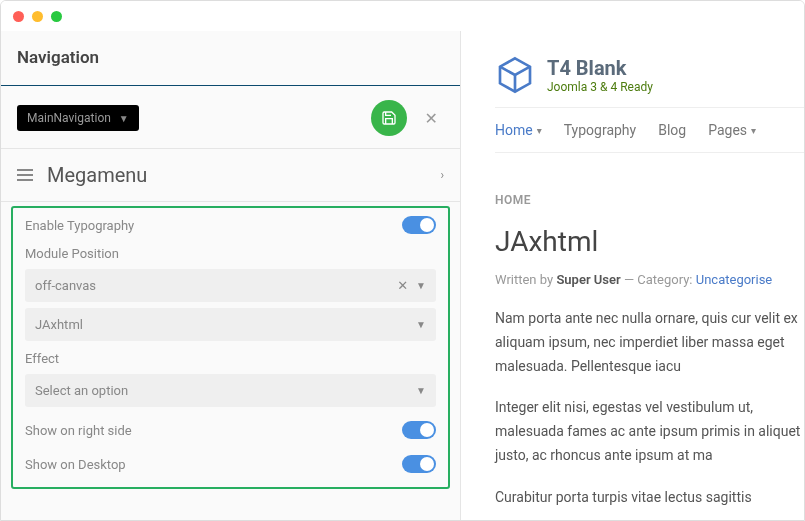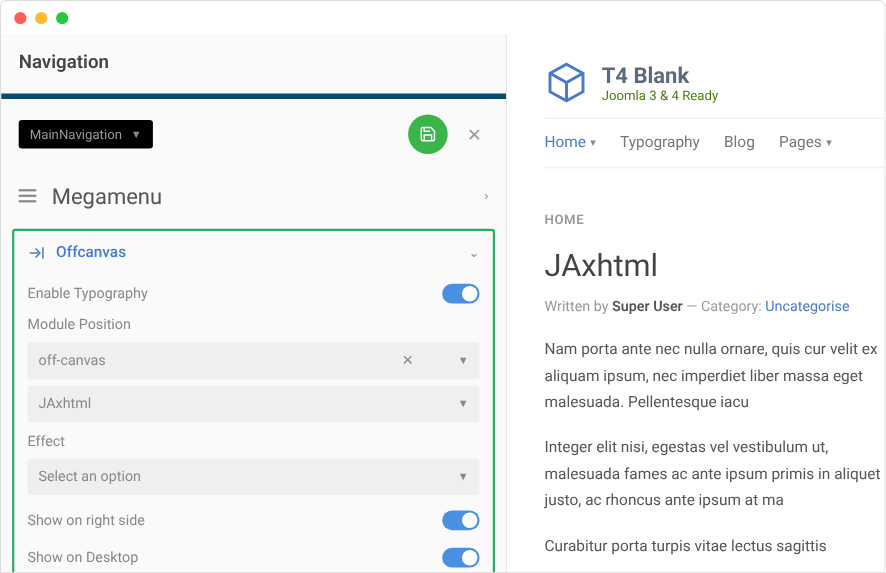--- a/index.html
+++ b/index.html
@@ -7,21 +7,21 @@
 .window { width: 805px; height: 521px; border: 1px solid #ddd; border-radius: 6px 6px 0 0; overflow: hidden; display: flex; flex-direction: column; }
 .titlebar { height: 30px; background: #fff; display: flex; align-items: center; padding: 0 12px; gap: 8px; }
 .dot { width: 11px; height: 11px; border-radius: 50%; }
 .dot.red { background: #ff5f57; }
 .dot.yellow { background: #ffbd2e; }
 .dot.green { background: #28c940; }
 
 .main { flex: 1; display: flex; overflow: hidden; }
 
 .left { width: 460px; border-right: 1px solid #e5e5e5; background: #fafafa; display: flex; flex-direction: column; overflow: hidden; }
-.header { padding: 16px 16px 18px; border-bottom: 5px solid #0c4a6e; }
+.header { padding: 16px 16px 18px; border-bottom: 1px solid #0c4a6e; }
 .header h2 { font-size: 17px; font-weight: 600; color: #444; }
 
 .topbar { display: flex; align-items: center; gap: 12px; padding: 14px 16px 12px; }
 .tag { background: #000000; border-radius: 3px; padding: 6px 10px; color: #999; font-size: 12px; display: flex; align-items: center; gap: 8px; }
 .spacer { flex: 1; }
 .savebtn { width: 36px; height: 36px; border-radius: 50%; background: #39b54a; display: flex; align-items: center; justify-content: center; color: #fff; cursor: pointer; }
 .closex { color: #999; font-size: 16px; cursor: pointer; padding: 6px; }
 
 .row { display: flex; align-items: center; padding: 14px 16px; color: #555; cursor: pointer; }
 .row .rlabel { flex: 1; font-size: 20px; }
@@ -30,21 +30,21 @@
 .burger { width: 16px; display: flex; flex-direction: column; gap: 3px; margin-right: 14px; }
 .burger span { height: 2px; background: #888; }
 
 .panel { border: 2px solid #27ae60; margin: 4px 10px 10px; border-radius: 3px; padding: 0 6px 6px; }
 .phead { display: flex; align-items: center; padding: 12px 6px; color: #4a7bc8; font-weight: 500; font-size: 14px; cursor: pointer; }
 .phead .icon { margin-right: 10px; display: flex; }
 
 .field-row { display: flex; align-items: center; padding: 8px 6px; color: #888; font-size: 13px; }
 .field-row .flabel { flex: 1; }
 .field-title { color: #888; font-size: 13px; padding: 4px 6px; }
-.select { background: #efefef; border-radius: 3px; padding: 9px 10px; color: #888; display: flex; align-items: center; font-size: 13px; margin: 4px 6px 6px; cursor: pointer; gap: 32px; }
+.select { background: #efefef; border-radius: 3px; padding: 9px 10px; color: #888; display: flex; align-items: center; font-size: 13px; margin: 4px 6px 6px; cursor: pointer; }
 .select .sval { flex: 1; }
 .select .sx { margin-right: 8px; color: #888; }
 .caret { font-size: 10px; color: #888; }
 
 .toggle { width: 34px; height: 18px; border-radius: 10px; background: #4a90e2; position: relative; cursor: pointer; }
 .toggle::after { content: ""; position: absolute; width: 14px; height: 14px; background: #fff; border-radius: 50%; top: 2px; right: 2px; }
 
 .right { flex: 1; background: #fff; overflow: hidden; padding: 0 0 0 34px; }
 .brand { display: flex; align-items: center; gap: 12px; padding: 24px 0 12px; }
 .brand-text h3 { font-size: 20px; font-weight: 700; color: #5b6b7b; }
@@ -106,31 +106,20 @@
             <span></span>
             <span></span>
           </div>
         <div class="rlabel">Megamenu</div>
         <div class="chev">›</div>
       </div>
 
       <div class="divider"></div>
 
       <div class="panel">
-        <div class="phead">
-          <span class="icon">
-            <svg width="16" height="16" viewBox="0 0 24 24" fill="none" stroke="#4a7bc8" stroke-width="2">
-                <line x1="3" y1="12" x2="15" y2="12"></line>
-                <polyline points="11 6 17 12 11 18"></polyline>
-                <line x1="21" y1="4" x2="21" y2="20"></line>
-              </svg>
-          </span>
-          <span style="flex:1">Offcanvas</span>
-          <span class="chev">⌄</span>
-        </div>
 
         <div class="field-row">
           <div class="flabel">Enable Typography</div>
           <div class="toggle"></div>
         </div>
 
         <div class="field-title">Module Position</div>
         <div class="select">
           <span class="sval">off-canvas</span>
           <span class="sx">✕</span>

